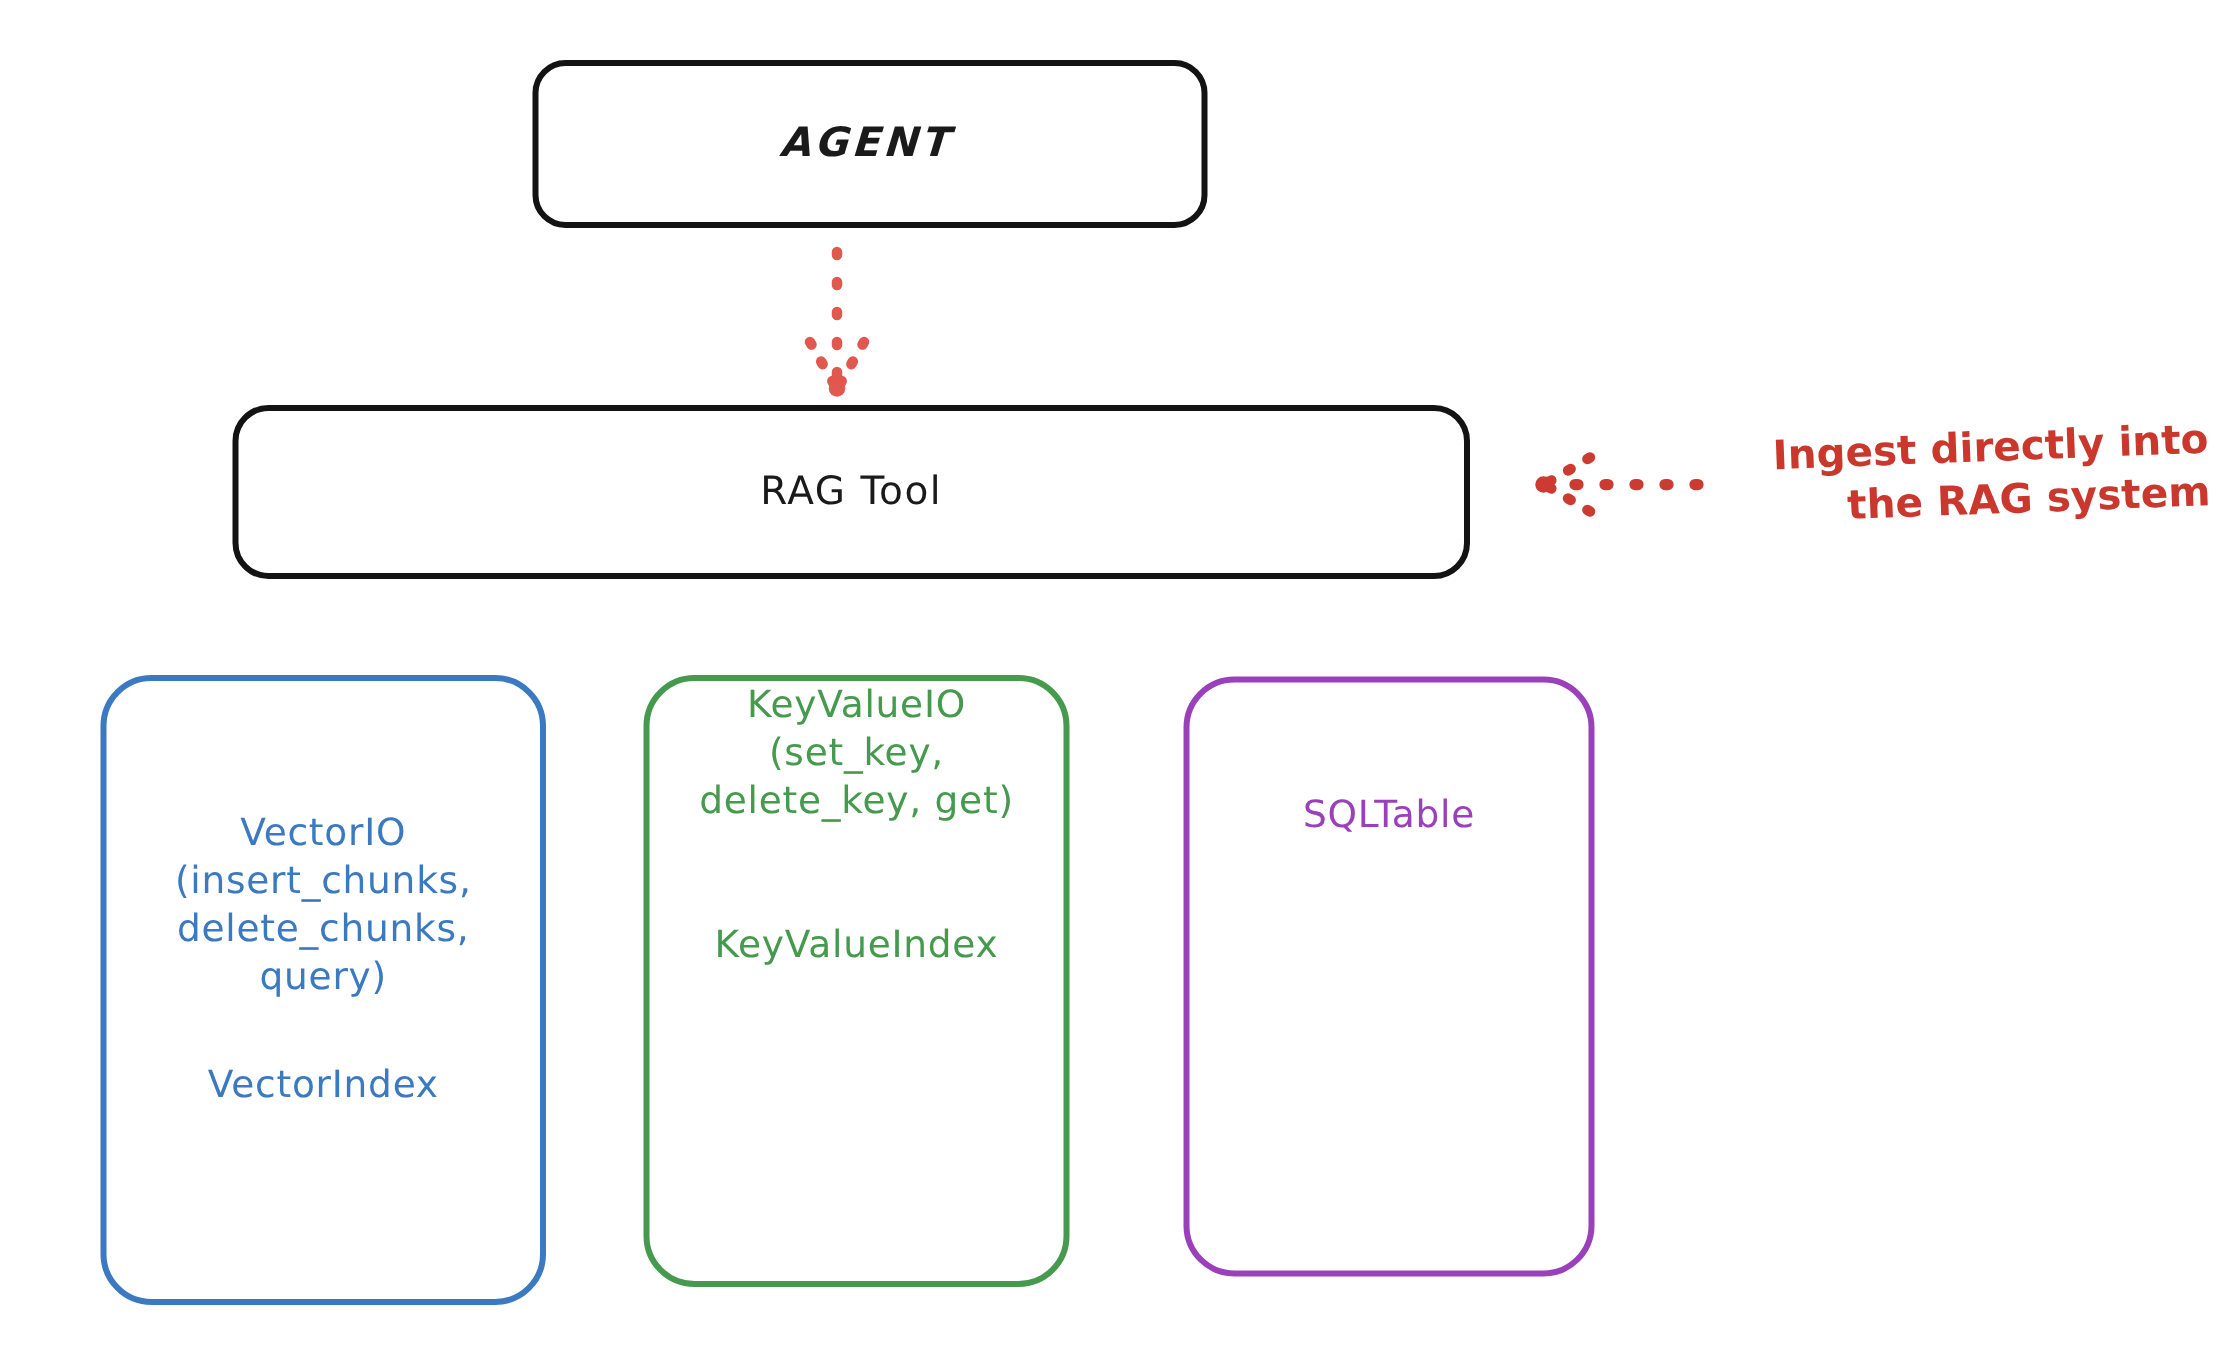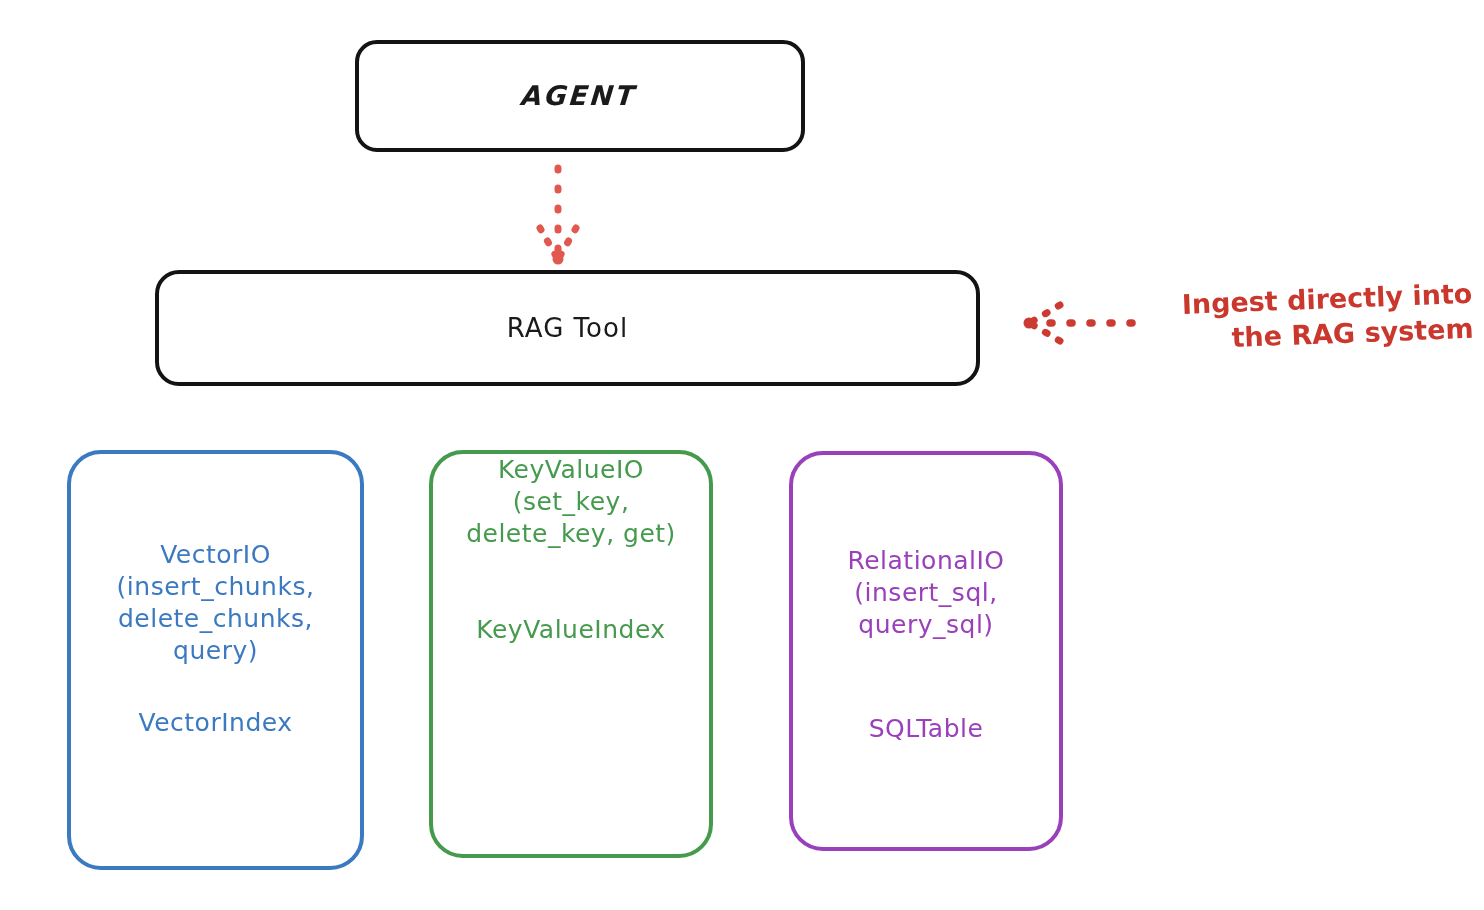--- a/index.html
+++ b/index.html
@@ -196,22 +196,19 @@
   </div>
 
   <div class="node leaf box-keyvalue">
     <div class="node-label line-api">KeyValueIO
 (set_key,
 delete_key, get)</div>
     <div class="node-label line-index">KeyValueIndex</div>
   </div>
 
   <div class="node leaf box-relational">
-    <div class="node-label line-api">RelationalIO
-(insert_sql,
-query_sql)</div>
     <div class="node-label line-index">SQLTable</div>
   </div>
 
   <div class="annotation">Ingest directly into
 the RAG system</div>
 
 </div>
 
 </body></html>

